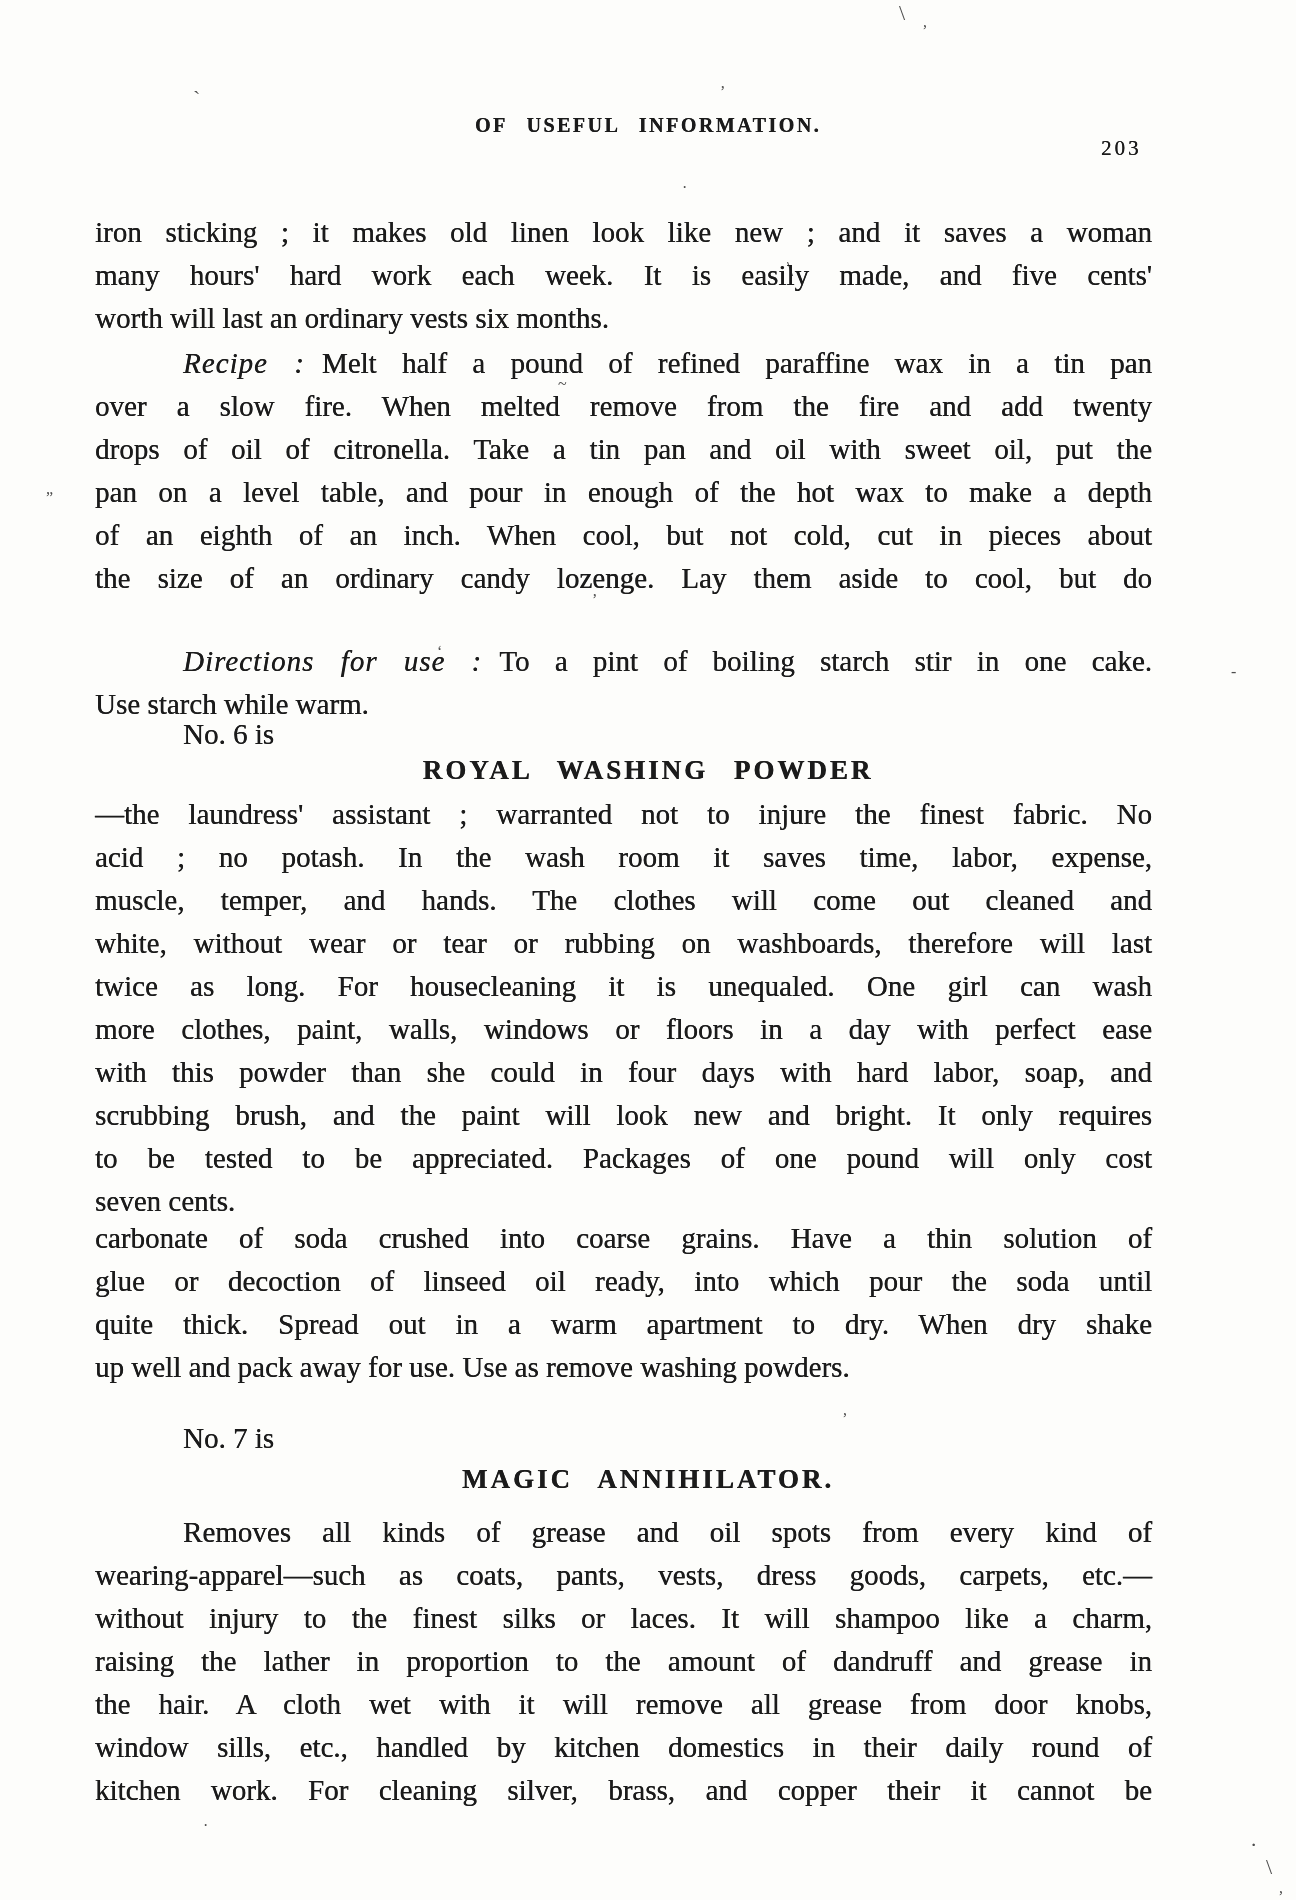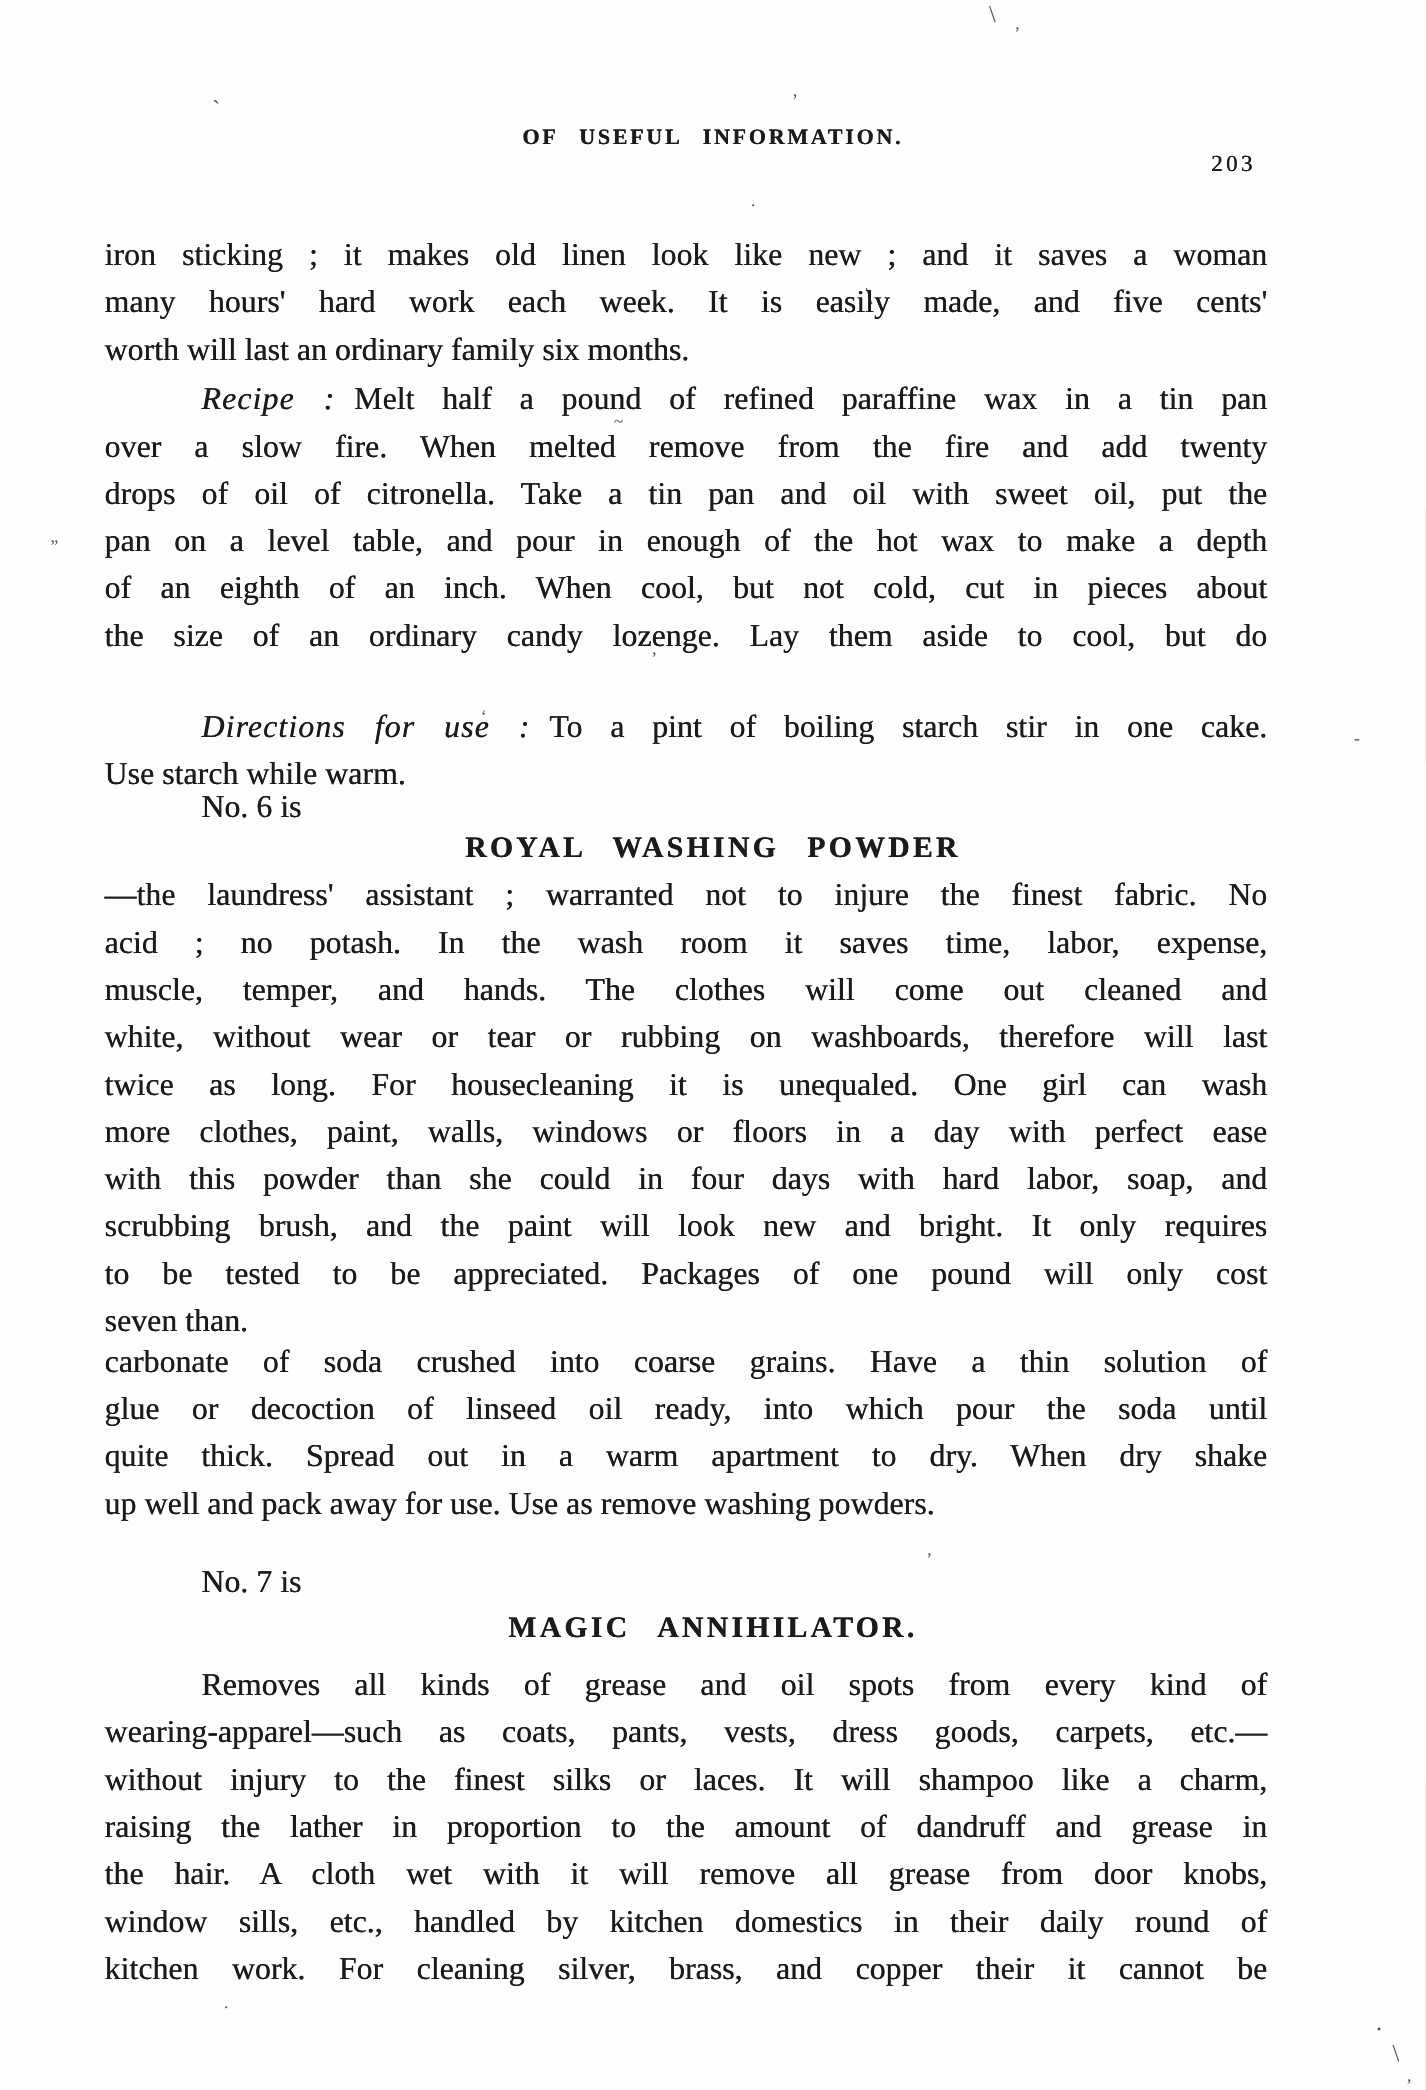--- a/index.html
+++ b/index.html
@@ -41,21 +41,21 @@
 <div class="page">
 
   <div class="running-header">OF USEFUL INFORMATION.</div>
   <div class="page-number">203</div>
 
   <div class="textblock">
 
     <div class="sec" style="top:211px">
       <div class="line">iron sticking ; it makes old linen look like new ; and it saves a woman</div>
       <div class="line">many hours' hard work each week.  It is easily made, and five cents'</div>
-      <div class="line last">worth will last an ordinary family six months.</div>
+      <div class="line last">worth will last an ordinary vests six months.</div>
     </div>
 
     <div class="sec" style="top:342px">
       <div class="line ind"><span class="lead">Recipe :</span><span>Melt half a pound of refined paraffine wax in a tin pan</span></div>
       <div class="line">over a slow fire.  When melted remove from the fire and add twenty</div>
       <div class="line">drops of oil of citronella.  Take a tin pan and oil with sweet oil, put the</div>
       <div class="line">pan on a level table, and pour in enough of the hot wax to make a depth</div>
       <div class="line">of an eighth of an inch.  When cool, but not cold, cut in pieces about</div>
       <div class="line">the size of an ordinary candy lozenge.  Lay them aside to cool, but do</div>
     </div>
@@ -72,21 +72,21 @@
     <div class="sec" style="top:793px">
       <div class="line">—the laundress' assistant ; warranted not to injure the finest fabric.  No</div>
       <div class="line">acid ; no potash.  In the wash room it saves time, labor, expense,</div>
       <div class="line">muscle, temper, and hands.  The clothes will come out cleaned and</div>
       <div class="line">white, without wear or tear or rubbing on washboards, therefore will last</div>
       <div class="line">twice as long.  For housecleaning it is unequaled.  One girl can wash</div>
       <div class="line">more clothes, paint, walls, windows or floors in a day with perfect ease</div>
       <div class="line">with this powder than she could in four days with hard labor, soap, and</div>
       <div class="line">scrubbing brush, and the paint will look new and bright.  It only requires</div>
       <div class="line">to be tested to be appreciated.  Packages of one pound will only cost</div>
-      <div class="line last">seven than.</div>
+      <div class="line last">seven cents.</div>
     </div>
 
     <div class="sec" style="top:1217px">
       <div class="line">carbonate of soda crushed into coarse grains.  Have a thin solution of</div>
       <div class="line">glue or decoction of linseed oil ready, into which pour the soda until</div>
       <div class="line">quite thick.  Spread out in a warm apartment to dry.  When dry shake</div>
       <div class="line last">up well and pack away for use.  Use as remove washing powders.</div>
     </div>
 
     <div class="sec" style="top:1417px">

